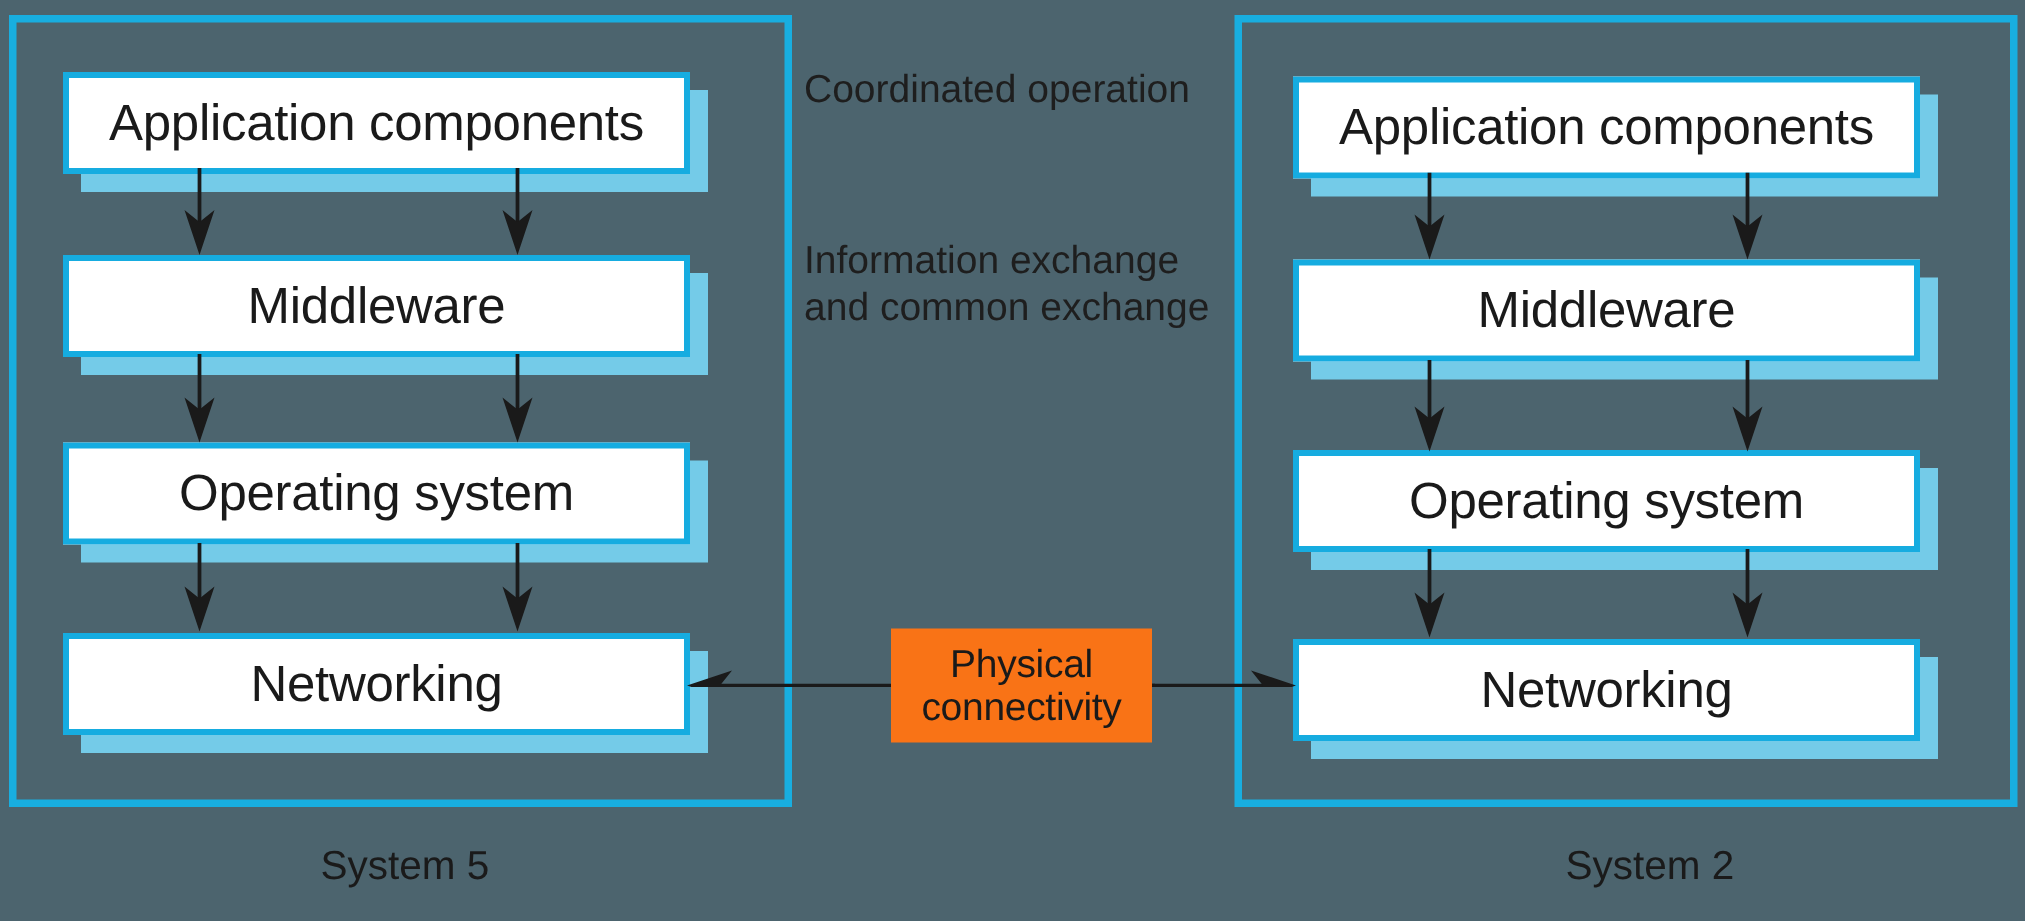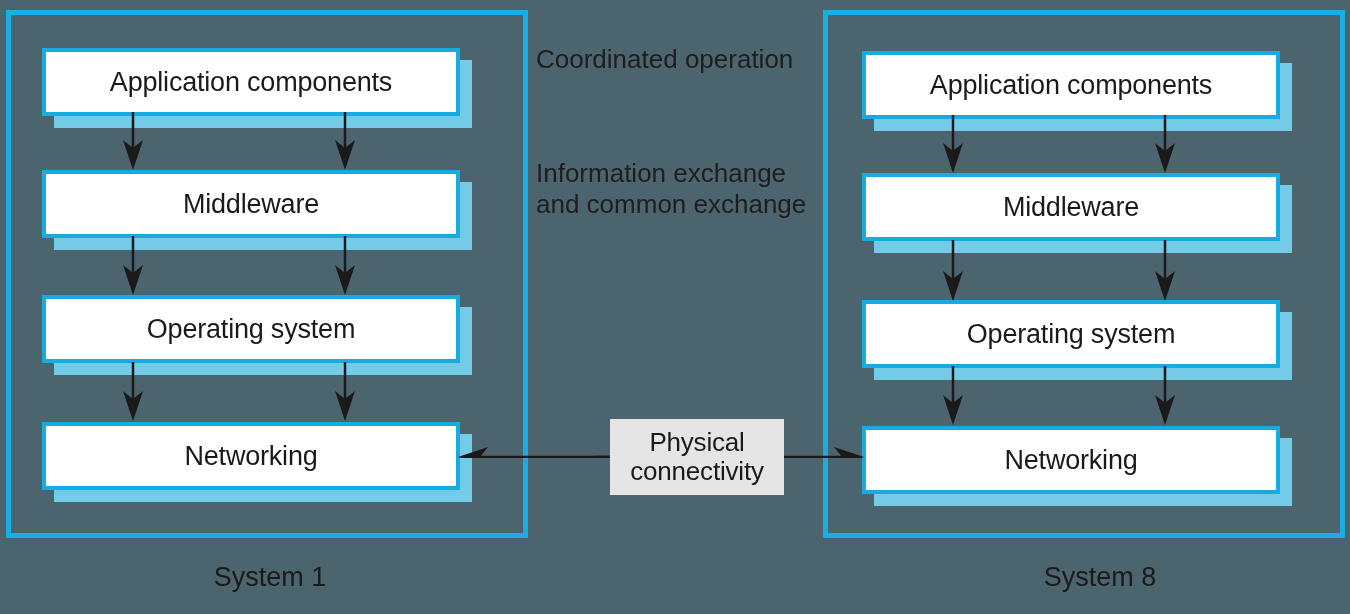--- a/index.html
+++ b/index.html
@@ -40,21 +40,21 @@
     z-index: 3;
   }
   .layer-shadow {
     position: absolute;
     width: 418px;
     height: 68px;
     background: #74cbe8;
     z-index: 2;
   }
   .layer-label {
-    font-size: 27px;
+    font-size: 34px;
     color: #1a1a1a;
     line-height: 1;
     white-space: nowrap;
     letter-spacing: -0.2px;
   }
 
   
   .col-left  { left: 42px; }
   .col-right { left: 862px; }
   .col-left-shadow  { left: 54px; }
@@ -98,27 +98,26 @@
   #center-logical      { top: 298px; }
 
   
   #physical-line { position: absolute; z-index: 4; left: 440px; top: 418px; }
   #physical-connectivity-box {
     position: absolute;
     left: 594px;
     top: 419px;
     width: 174px;
     height: 76px;
-    background: #e5e5e5;
+    background: #f97316;
     display: flex;
     align-items: center;
     justify-content: center;
     text-align: center;
     z-index: 6;
-    margin-left: 16px;
   }
   #physical-connectivity-box .layer-label {
     font-size: 26px;
     line-height: 1.1;
     white-space: normal;
   }
 
   
   .system-caption {
     position: absolute;
@@ -221,16 +220,16 @@
     <line x1="30" y1="39" x2="330" y2="39" stroke="#1a1a1a" stroke-width="2.5"></line>
     <path d="M18 39 L48 29 L40 39 L48 49 Z" fill="#1a1a1a"></path>
     <line x1="155" y1="39" x2="412" y2="39" stroke="#1a1a1a" stroke-width="2.5"></line>
     <path d="M424 39 L394 29 L402 39 L394 49 Z" fill="#1a1a1a"></path>
   </svg>
 
   <div id="physical-connectivity-box">
     <span class="layer-label">Physical connectivity</span>
   </div>
 
-  <div class="system-caption" id="system-caption-1">System 1</div>
-  <div class="system-caption" id="system-caption-2">System 8</div>
+  <div class="system-caption" id="system-caption-1">System 5</div>
+  <div class="system-caption" id="system-caption-2">System 2</div>
 
 </div>
 
 </body></html>

